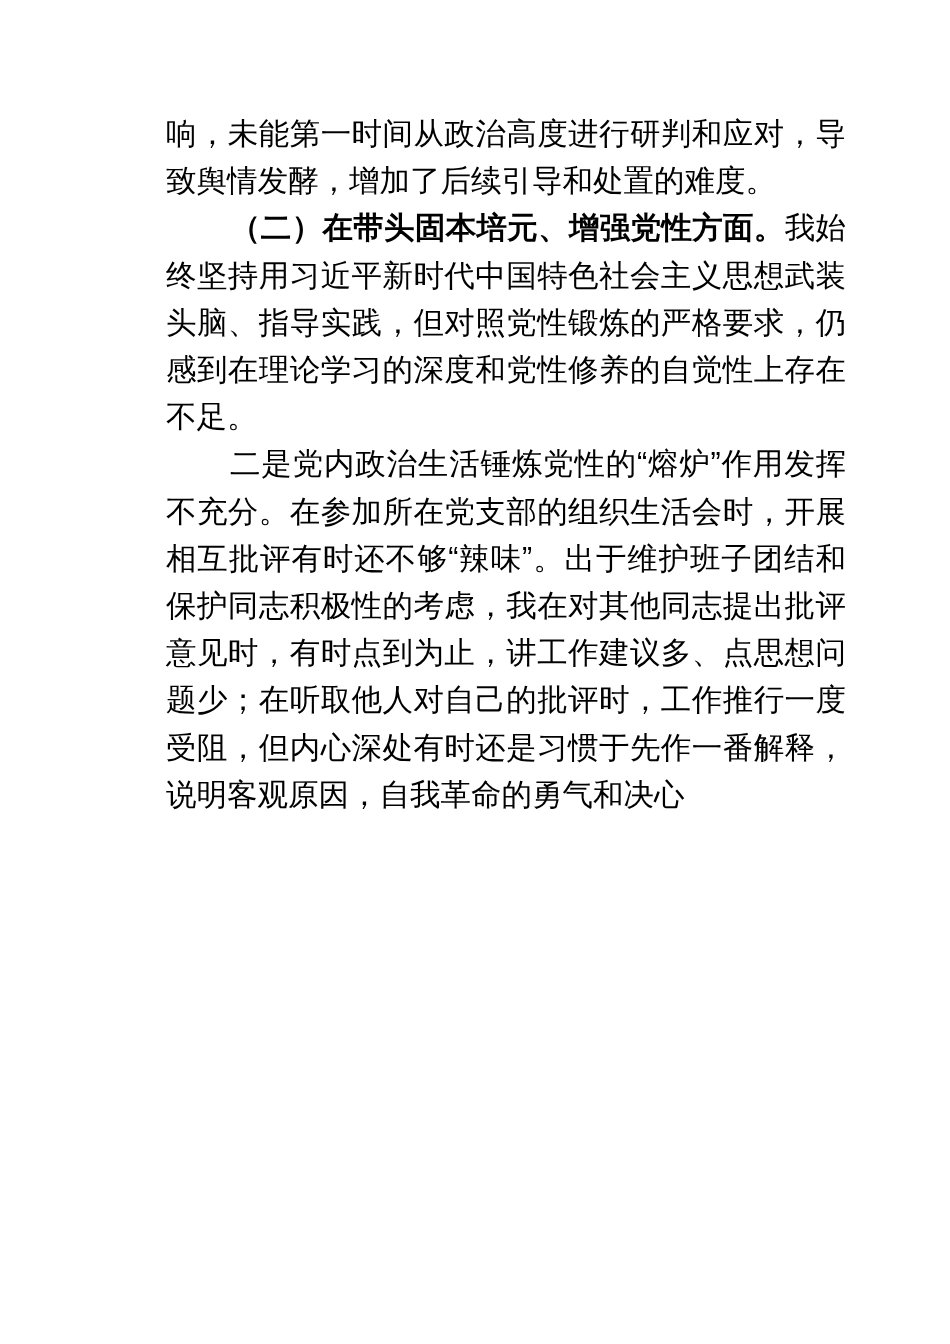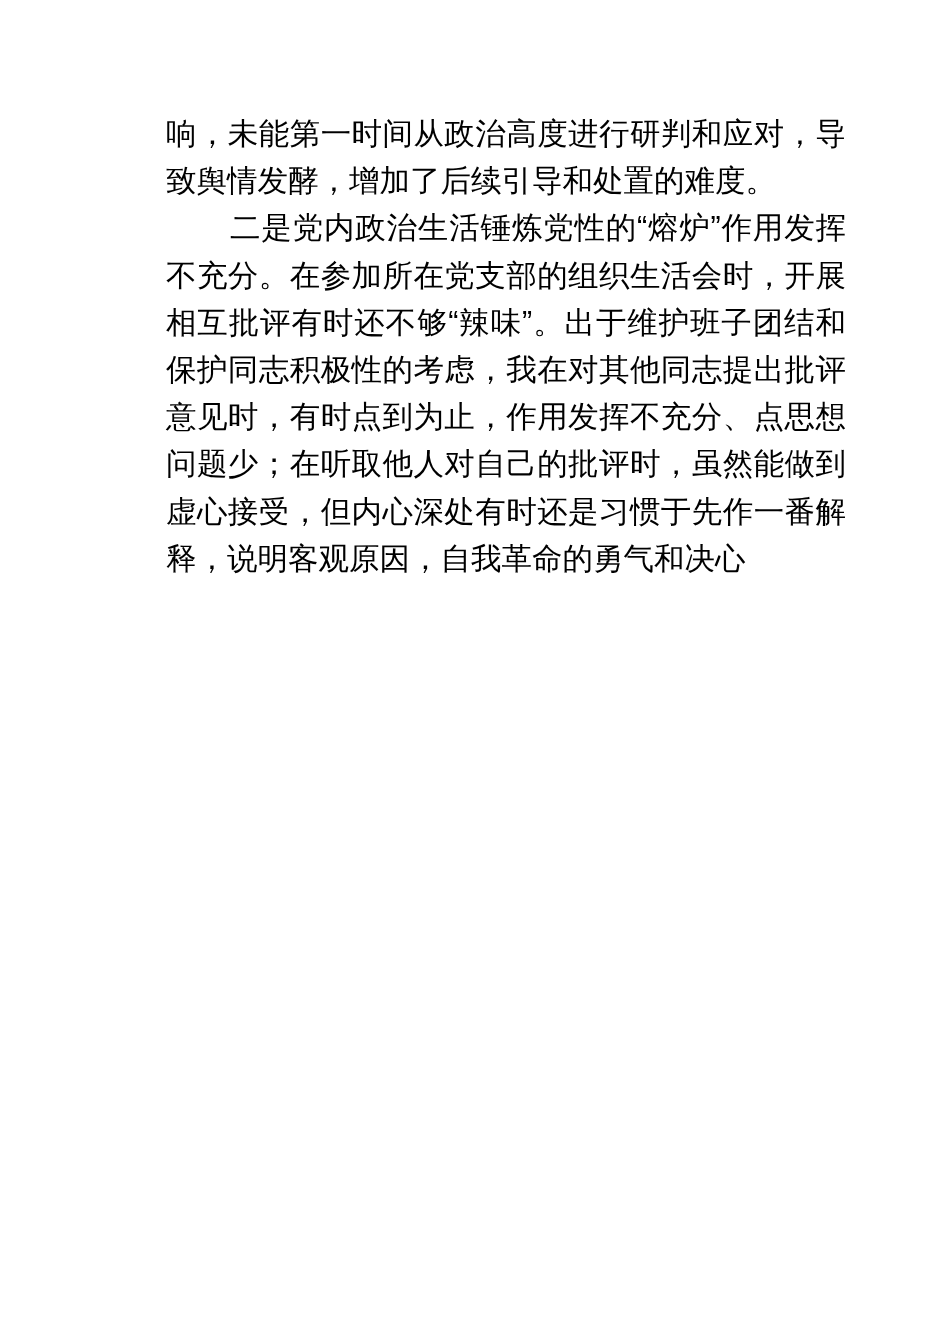--- a/index.html
+++ b/index.html
@@ -49,20 +49,23 @@
 </head>
 <body>
 
 <div class="page">
   <div class="doc-body">
 
     <p class="para">
       <span>响，未能第一时间从政治高度进行研判和应对，导致舆情发酵，增加了后续引导和处置的难度。</span>
     </p>
 
+    <p class="para indent">
+      <span class="bold-lead">（二）在带头固本培元、增强党性方面。</span><span>我始终坚持用习近平新时代中国特色社会主义思想武装头脑、指导实践，但对照党性锻炼的严格要求，仍感到在理论学习的深度和党性修养的自觉性上存在不足。</span>
+    </p>
 
 
     <p class="para indent">
-      <span>二是党内政治生活锤炼党性的“熔炉”作用发挥不充分。在参加所在党支部的组织生活会时，开展相互批评有时还不够“辣味”。出于维护班子团结和保护同志积极性的考虑，我在对其他同志提出批评意见时，有时点到为止，作用发挥不充分、点思想问题少；在听取他人对自己的批评时，虽然能做到虚心接受，但内心深处有时还是习惯于先作一番解释，说明客观原因，自我革命的勇气和决心</span>
+      <span>二是党内政治生活锤炼党性的“熔炉”作用发挥不充分。在参加所在党支部的组织生活会时，开展相互批评有时还不够“辣味”。出于维护班子团结和保护同志积极性的考虑，我在对其他同志提出批评意见时，有时点到为止，讲工作建议多、点思想问题少；在听取他人对自己的批评时，工作推行一度受阻，但内心深处有时还是习惯于先作一番解释，说明客观原因，自我革命的勇气和决心</span>
     </p>
 
   </div>
 </div>
 
 </body></html>

